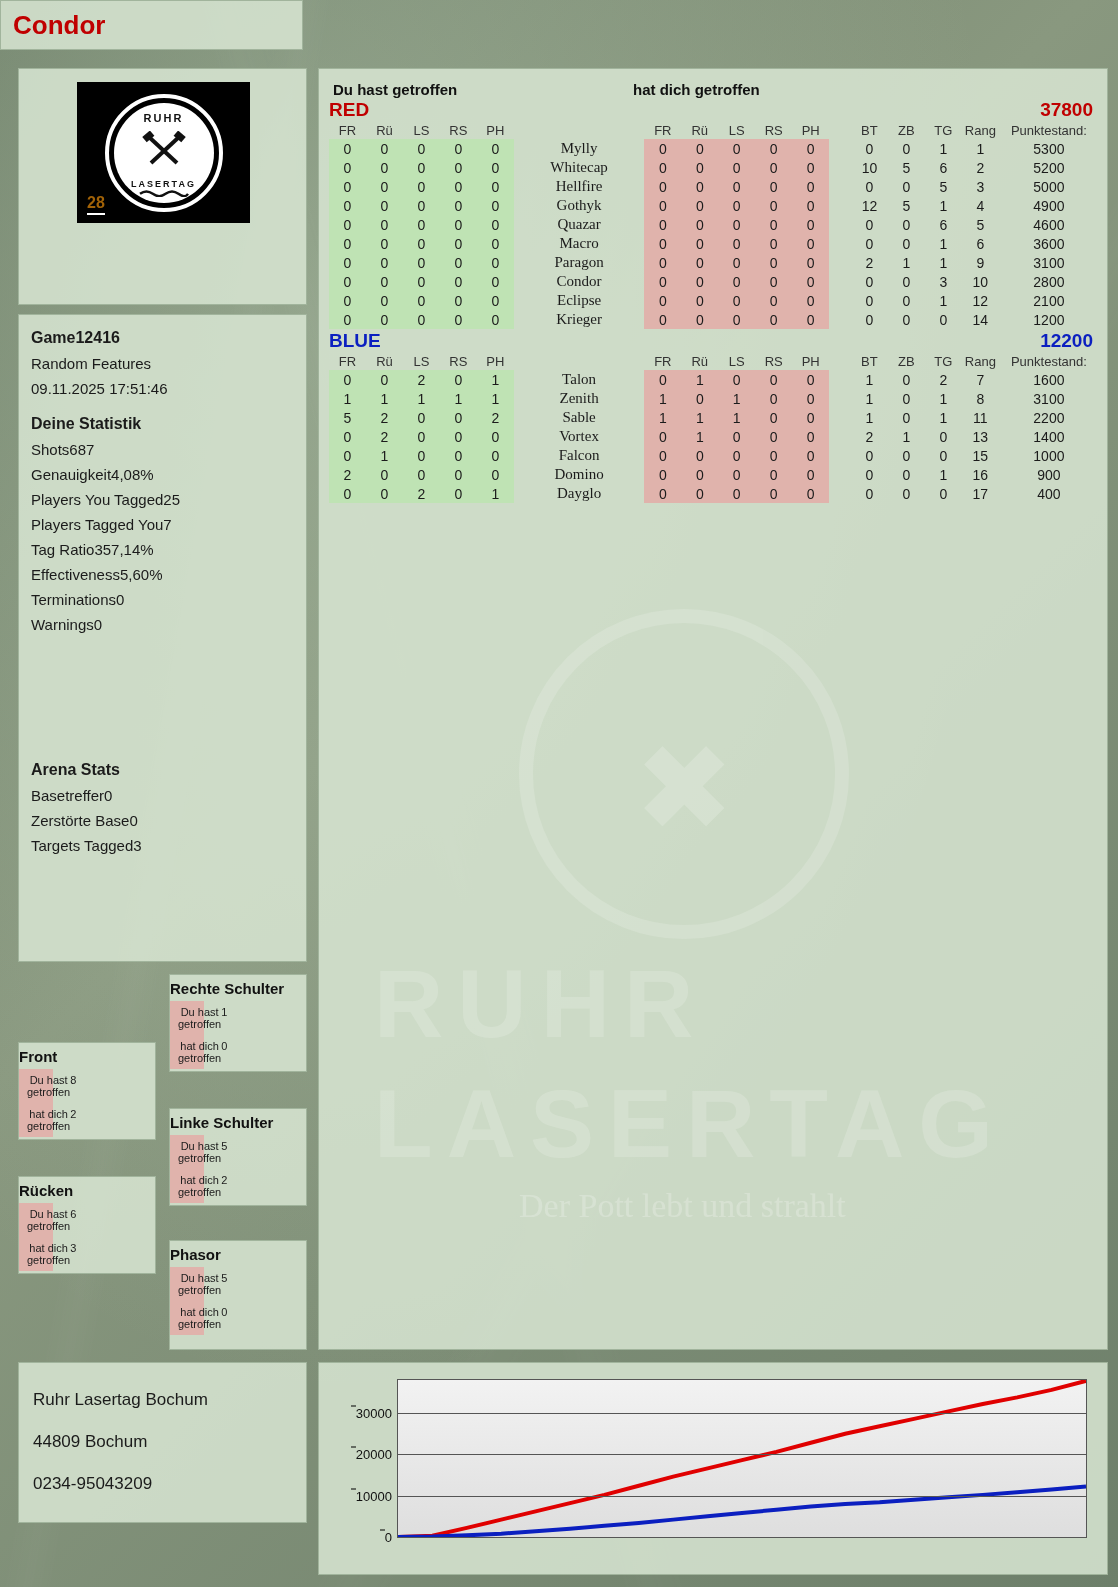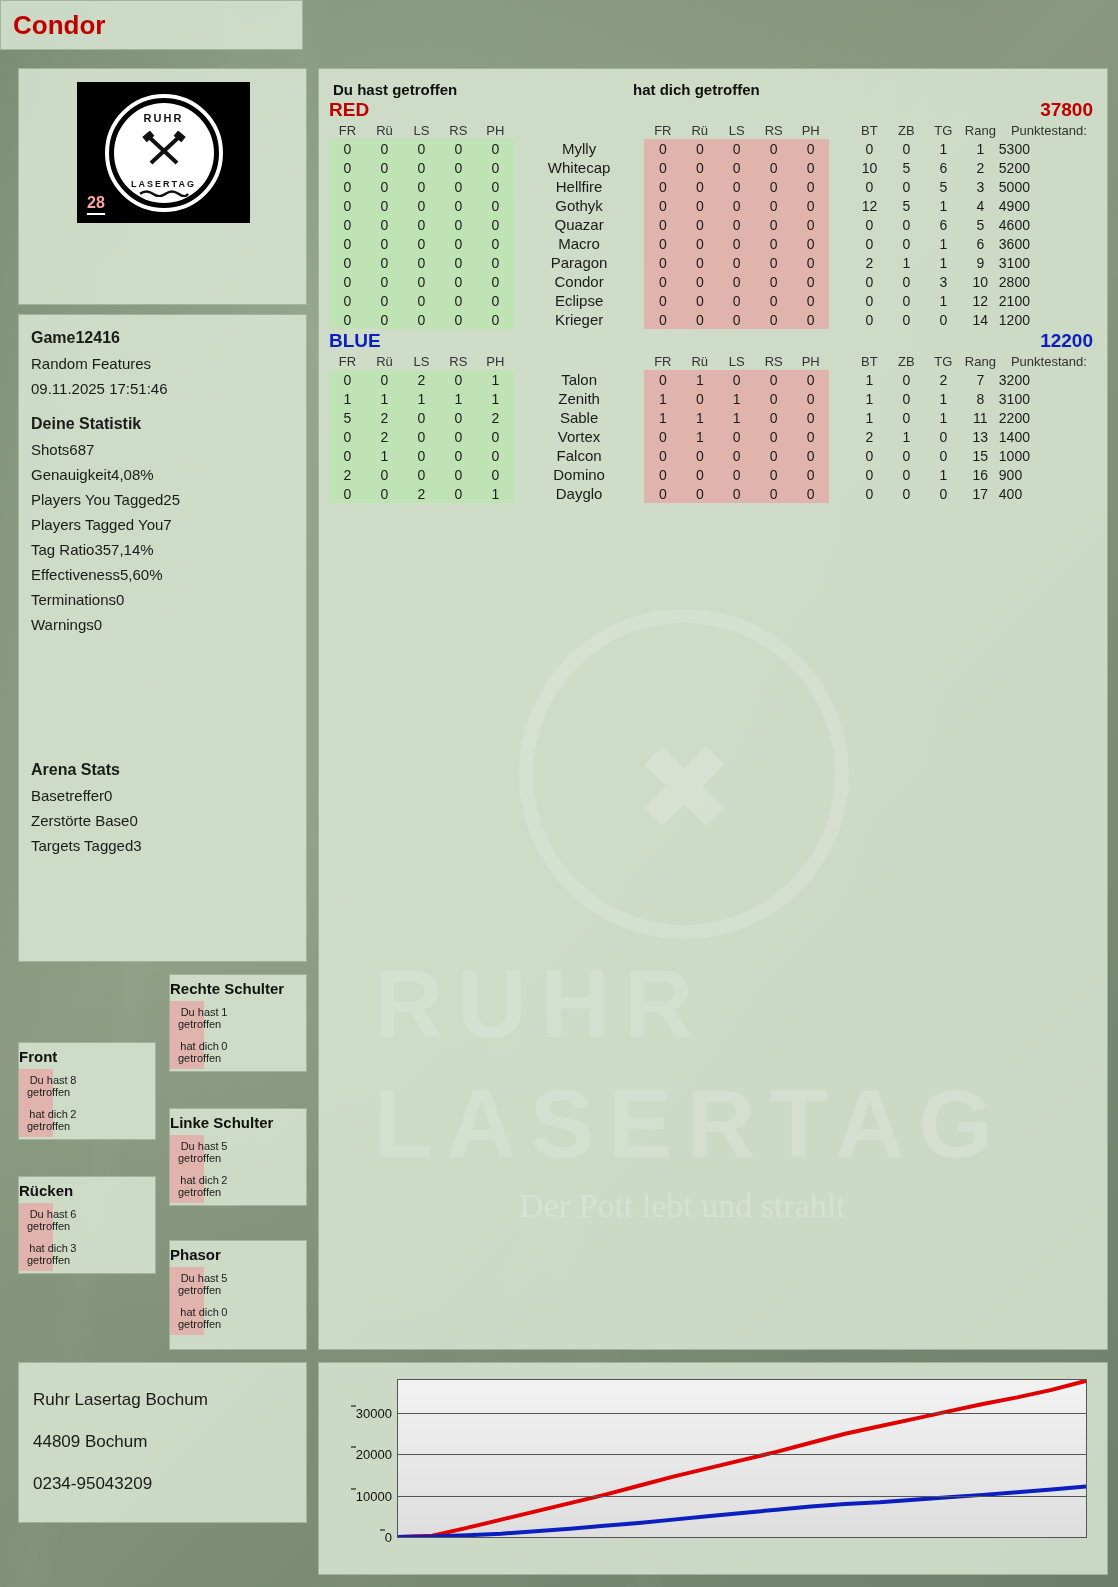--- a/index.html
+++ b/index.html
@@ -50,21 +50,21 @@
   .logo-ring { position:absolute; left:50%; top:50%; transform:translate(-50%,-50%);
       width:118px; height:118px; border:4px solid #fff; border-radius:50%;
       display:flex; align-items:center; justify-content:center; }
   .logo-inner { width:100px; height:100px; border-radius:50%; background:#fff; position:relative; }
   .logo-word-top { position:absolute; top:9px; left:0; width:100%; text-align:center;
       font-size:11px; letter-spacing:2px; font-weight:bold; color:#111; }
   .logo-word-bot { position:absolute; bottom:14px; left:0; width:100%; text-align:center;
       font-size:9px; letter-spacing:2px; font-weight:bold; color:#111; }
   .hammers { position:absolute; left:50%; top:48%; transform:translate(-50%,-50%) ; }
   .wave { position:absolute; left:22px; bottom:6px; width:56px; height:8px; }
-  .logo-num { position:absolute; left:10px; bottom:8px; color:#fca5a5; font-size:16px; font-weight:bold;
+  .logo-num { position:absolute; left:10px; bottom:8px; color:#a16207; font-size:16px; font-weight:bold;
       border-bottom:2px solid #fff; padding-bottom:1px; }
 
   #gamePanel { left:18px; top:314px; width:289px; height:648px; padding:10px 12px; }
   .row { display:flex; justify-content:flex-start; font-size:15px; color:#1b1b1b; padding:4px 0; }
   .row .lbl { }
   .row .val { font-variant-numeric:tabular-nums; }
   .hdr { font-weight:bold; font-size:16px; }
   .spacer-sm { height:10px; }
   .spacer-lg { height:120px; }
 
@@ -100,23 +100,23 @@
   .sh-b { position:absolute; left:314px; top:12px; }
 
   table.score { position:relative; border-collapse:collapse; width:770px; margin:0 10px;
       font-size:14px; color:#1b1b1b; }
   table.score td, table.score th { padding:1px 0; }
   .teamrow td { font-weight:bold; font-size:19px; padding-top:10px; }
   .teamtotal { text-align:right; }
   .colhdr td { font-size:13px; color:#333; text-align:center; padding-bottom:2px; }
   .g { background:#bfe3b4; text-align:center; width:34px; }
   .r { background:#e0b3ac; text-align:center; width:34px; }
-  .nm { text-align:center; width:120px; font-size:15px; }
+  .nm { text-align:center; width:120px; font-size:15px;font-family:Liberation Serif, serif; }
   .num { text-align:center; width:34px; }
-  .pts { text-align:left; width:92px; padding-right:6px; }
+  .pts { text-align:center; width:92px; padding-right:6px; }
   .gap { width:20px; }
 
   
   #chartPanel { left:318px; top:1362px; width:790px; height:213px; padding:12px 10px 10px 10px; }
   .chart-wrap { position:relative; width:100%; height:100%; }
   .chart-area { position:absolute; left:68px; top:4px; right:10px; bottom:26px;
      background:linear-gradient(#f2f2f2,#dedede); border:1px solid #555; }
   .gl { position:absolute; left:0; right:0; height:1px; background:#555; }
   .ytick { position:absolute; right:calc(100% + 6px); transform:translateY(-50%);
      font-size:13px; color:#111; white-space:nowrap; }
@@ -555,21 +555,21 @@
             <td class="r">0</td>
             <td class="r">1</td>
             <td class="r">0</td>
             <td class="r">0</td>
             <td class="r">0</td>
             <td class="gap"></td>
             <td class="num">1</td>
             <td class="num">0</td>
             <td class="num">2</td>
             <td class="num">7</td>
-            <td class="pts">3200</td>
+            <td class="pts">1600</td>
           </tr>
           <tr>
             <td class="g">1</td>
             <td class="g">1</td>
             <td class="g">1</td>
             <td class="g">1</td>
             <td class="g">1</td>
             <td class="nm">Zenith</td>
             <td class="r">1</td>
             <td class="r">0</td>

